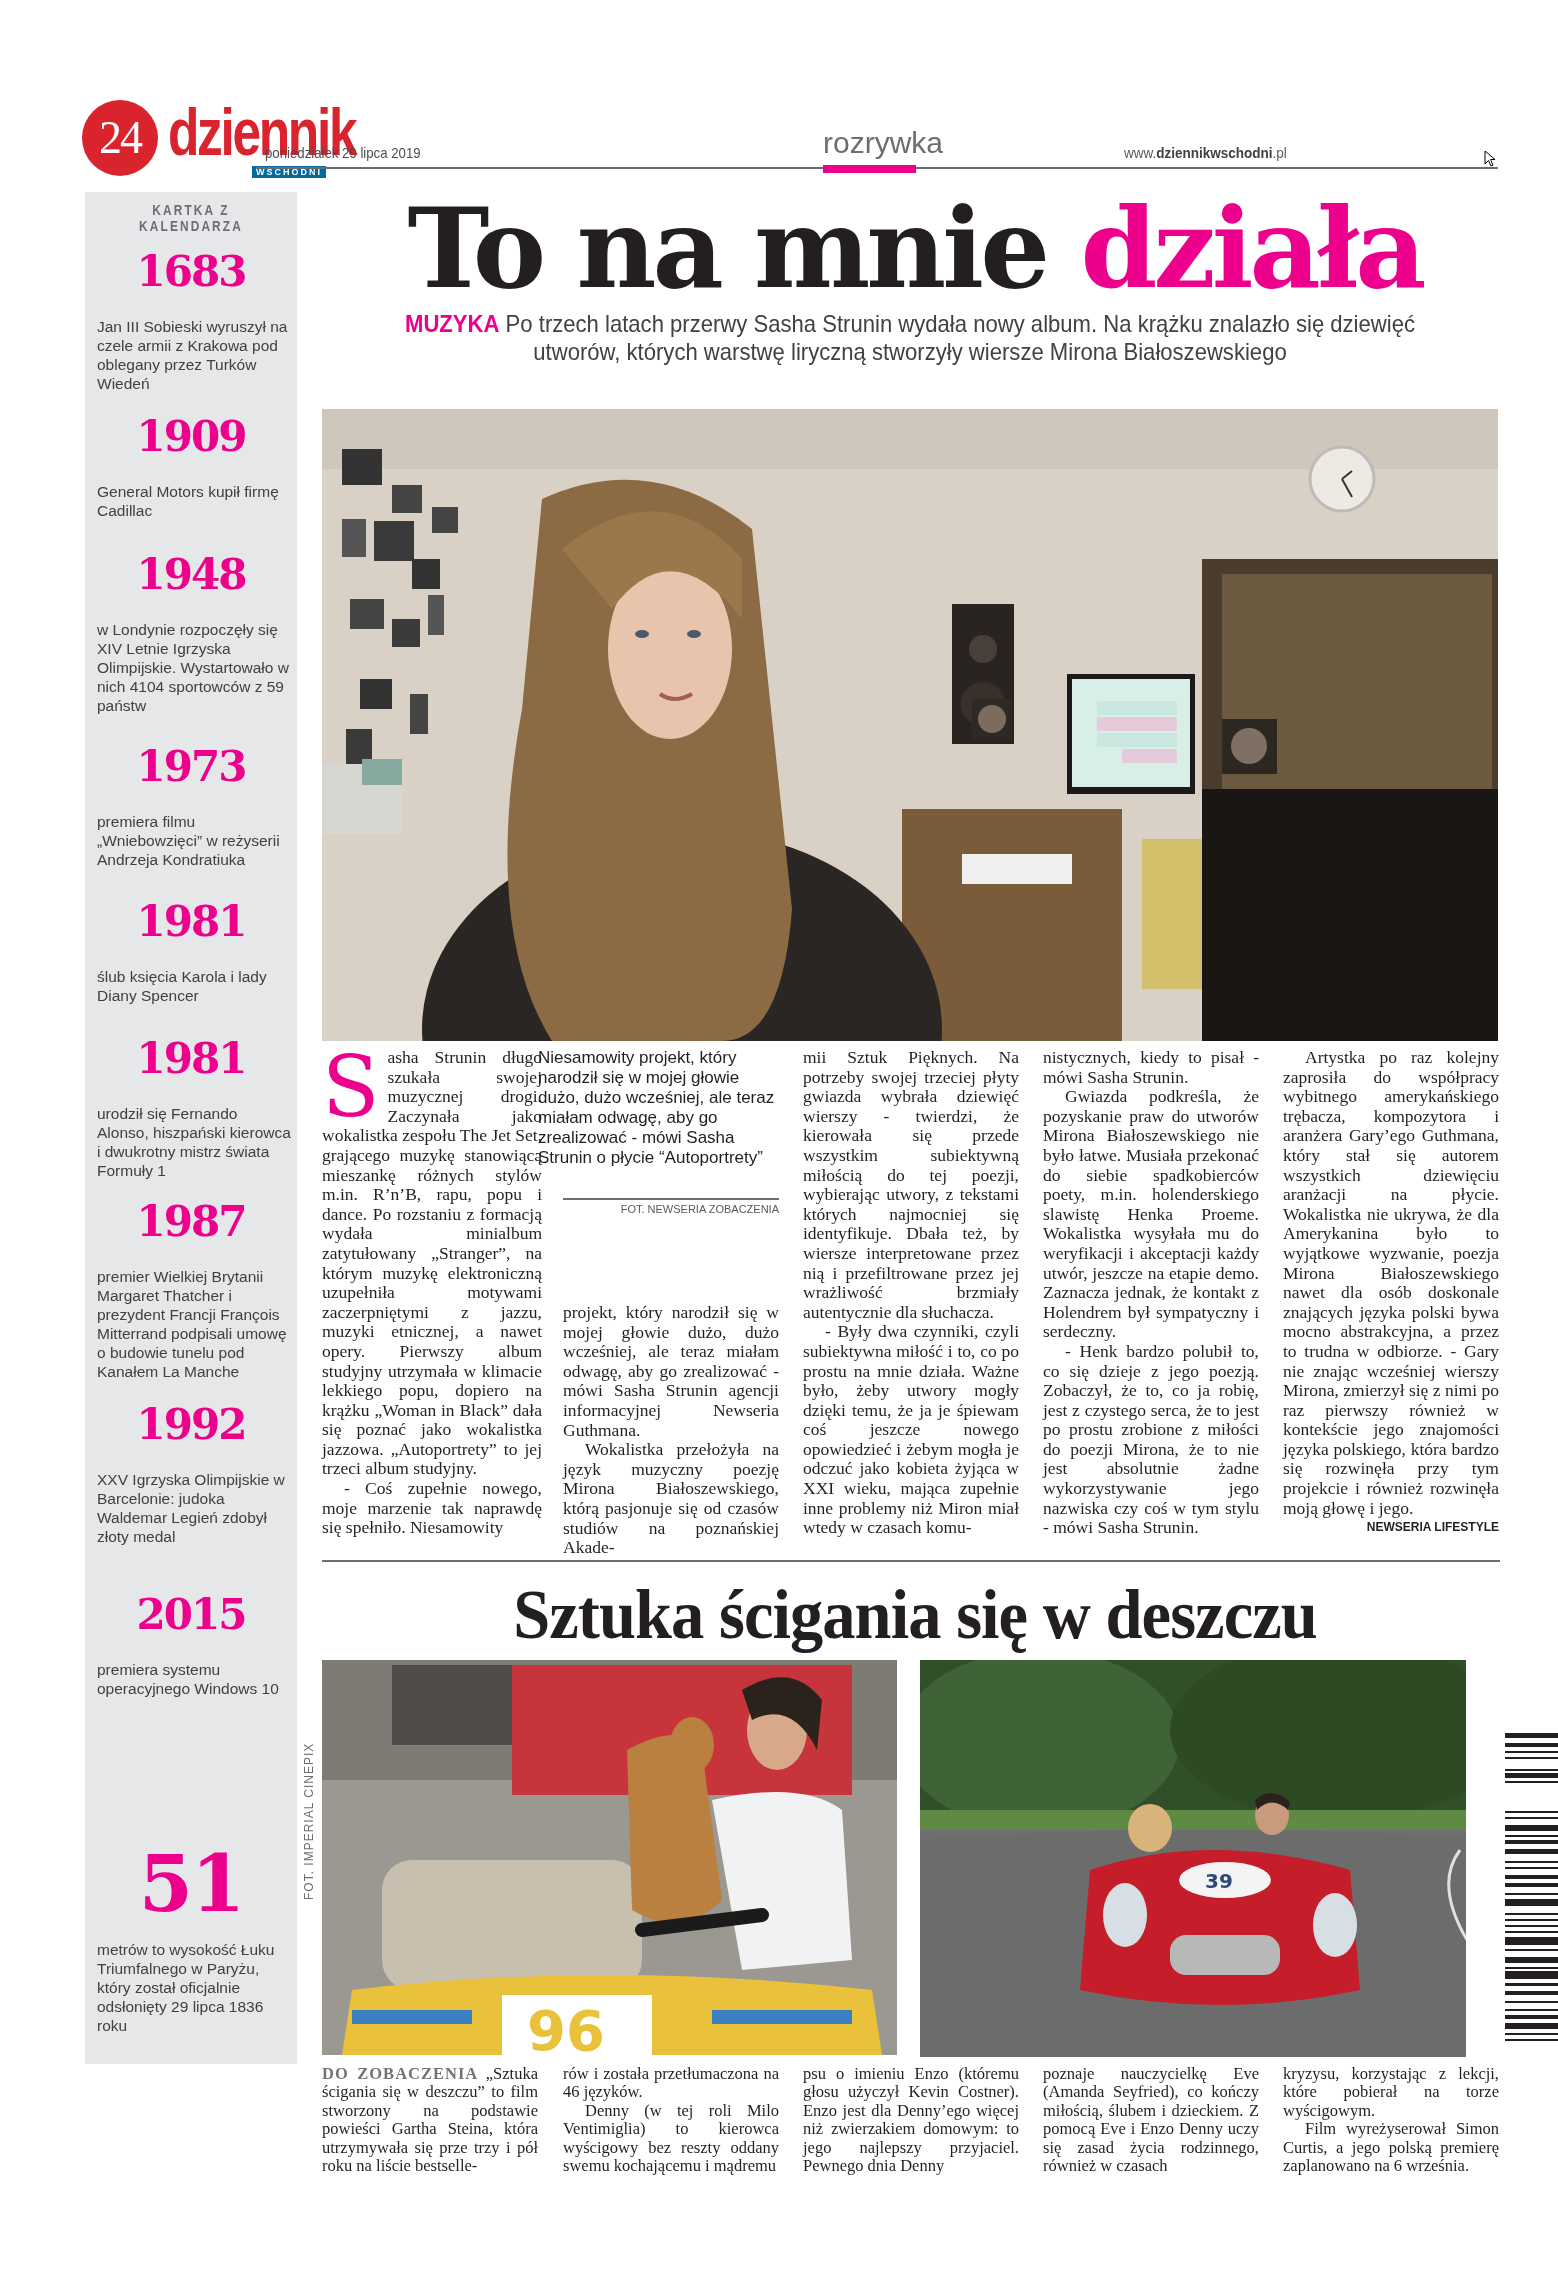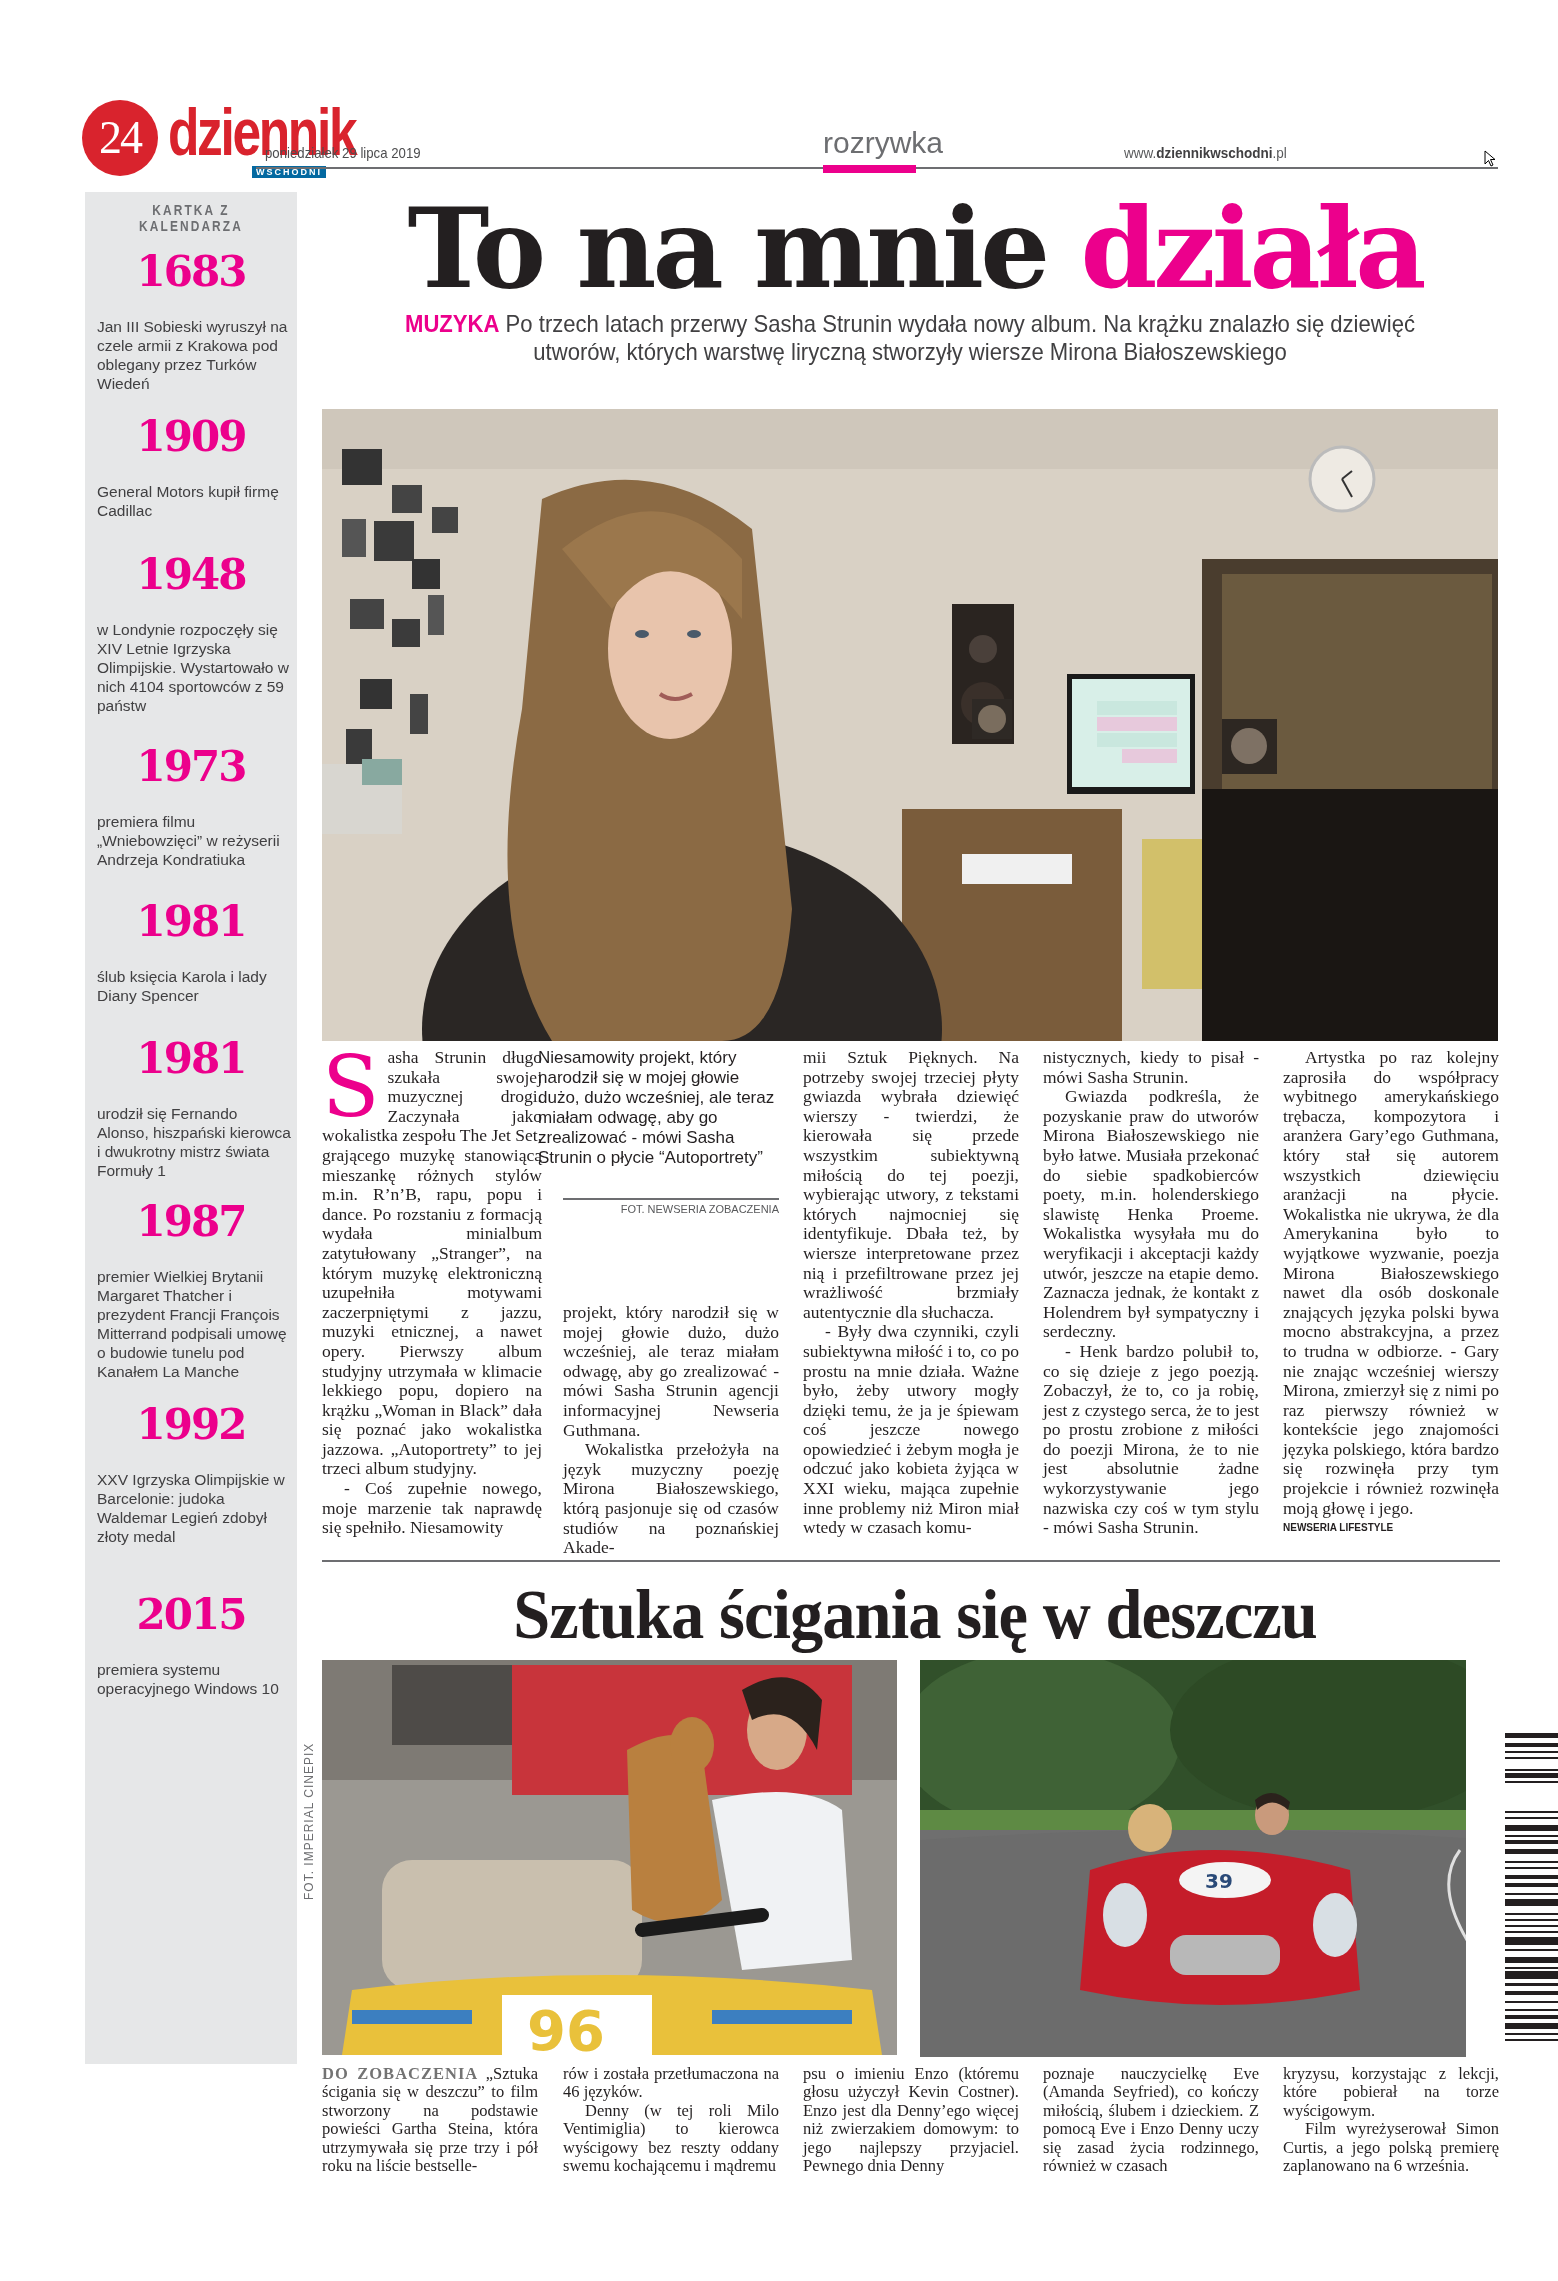--- a/index.html
+++ b/index.html
@@ -40,21 +40,21 @@
   .credit-vert { left: 302px; top: 1900px; width: 160px; font-family: "Liberation Sans", sans-serif; font-size: 12px; color: #6d6e71; letter-spacing: 1px; transform: rotate(-90deg); transform-origin: left top; }
 
   
   .col { position: absolute; font-family: "Liberation Serif", serif; font-size: 17.5px; line-height: 19.6px; color: #231f20; text-align: justify; hyphens: manual; }
   .col p { text-indent: 22px; }
   .col p.noindent { text-indent: 0; }
   .dropcap { float: left; font-family: "DejaVu Serif", serif; font-size: 84px; line-height: 70px; color: #ec008c; margin: 4px 8px 0 0; font-weight: normal; }
   .quote { left: 538px; top: 1048px; width: 238px; font-family: "Liberation Sans", sans-serif; font-size: 17px; line-height: 20px; color: #231f20; }
   .quote-line { left: 563px; top: 1198px; width: 216px; height: 1.5px; background: #6d6e71; }
   .quote-credit { left: 563px; top: 1203px; width: 216px; text-align: right; font-family: "Liberation Sans", sans-serif; font-size: 11px; color: #58595b; }
-  .byline { font-family: "Liberation Sans", sans-serif; font-weight: bold; font-size: 10px; color: #231f20; display: block; }
+  .byline { font-family: "Liberation Sans", sans-serif; font-weight: bold; font-size: 12px; color: #231f20; text-align: right; display: block; }
   .sep-line { left: 322px; top: 1560px; width: 1178px; height: 2px; background: #6d6e71; }
 
   .headline2 { left: 320px; top: 1570px; width: 1190px; text-align: center; font-family: "Liberation Serif", serif; font-weight: bold; font-size: 70px; line-height: 90px; letter-spacing: -1px; color: #231f20; transform: scaleX(0.95); }
   .col2 { font-size: 16.5px; line-height: 18.4px; }
   .kicker2 { font-family: Liberation Serif, serif; font-weight: bold; color: #737373; letter-spacing: 1px; }
 
   .barcode { left: 1505px; top: 1733px; width: 53px; height: 315px; }
 </style>
 </head>
 <body>
@@ -102,20 +102,24 @@
     <div class="cal-year">1987</div>
     <div class="cal-text">premier Wielkiej Brytanii Margaret Thatcher i prezydent Francji François Mitterrand podpisali umowę o budowie tunelu pod Kanałem La Manche</div>
   </div>
   <div class="cal-item" style="top:1208px">
     <div class="cal-year">1992</div>
     <div class="cal-text">XXV Igrzyska Olimpijskie w Barcelonie: judoka Waldemar Legień zdobył złoty medal</div>
   </div>
   <div class="cal-item" style="top:1398px">
     <div class="cal-year">2015</div>
     <div class="cal-text">premiera systemu operacyjnego Windows 10</div>
+  </div>
+  <div class="cal-item" style="top:1650px">
+    <div class="cal-year big">51</div>
+    <div class="cal-text" style="margin-top:14px">metrów to wysokość Łuku Triumfalnego w Paryżu, który został oficjalnie odsłonięty 29 lipca 1836 roku</div>
   </div>
 </div>
 
 <h1 class="abs headline"><span>To na mnie </span><span class="accent">działa</span></h1>
 <div class="abs lead"><span class="kicker">MUZYKA</span><span> Po trzech latach przerwy Sasha Strunin wydała nowy album. Na krążku znalazło się dziewięć utworów, których warstwę liryczną stworzyły wiersze Mirona Białoszewskiego</span></div>
 
 <div class="abs photo photo1" title="Sasha Strunin w studiu nagraniowym">
   <svg width="1176" height="632" viewBox="0 0 1176 632">
     <rect x="0" y="0" width="1176" height="632" fill="#d9d1c5"></rect>
     <rect x="0" y="0" width="1176" height="60" fill="#cfc7bb"></rect>

